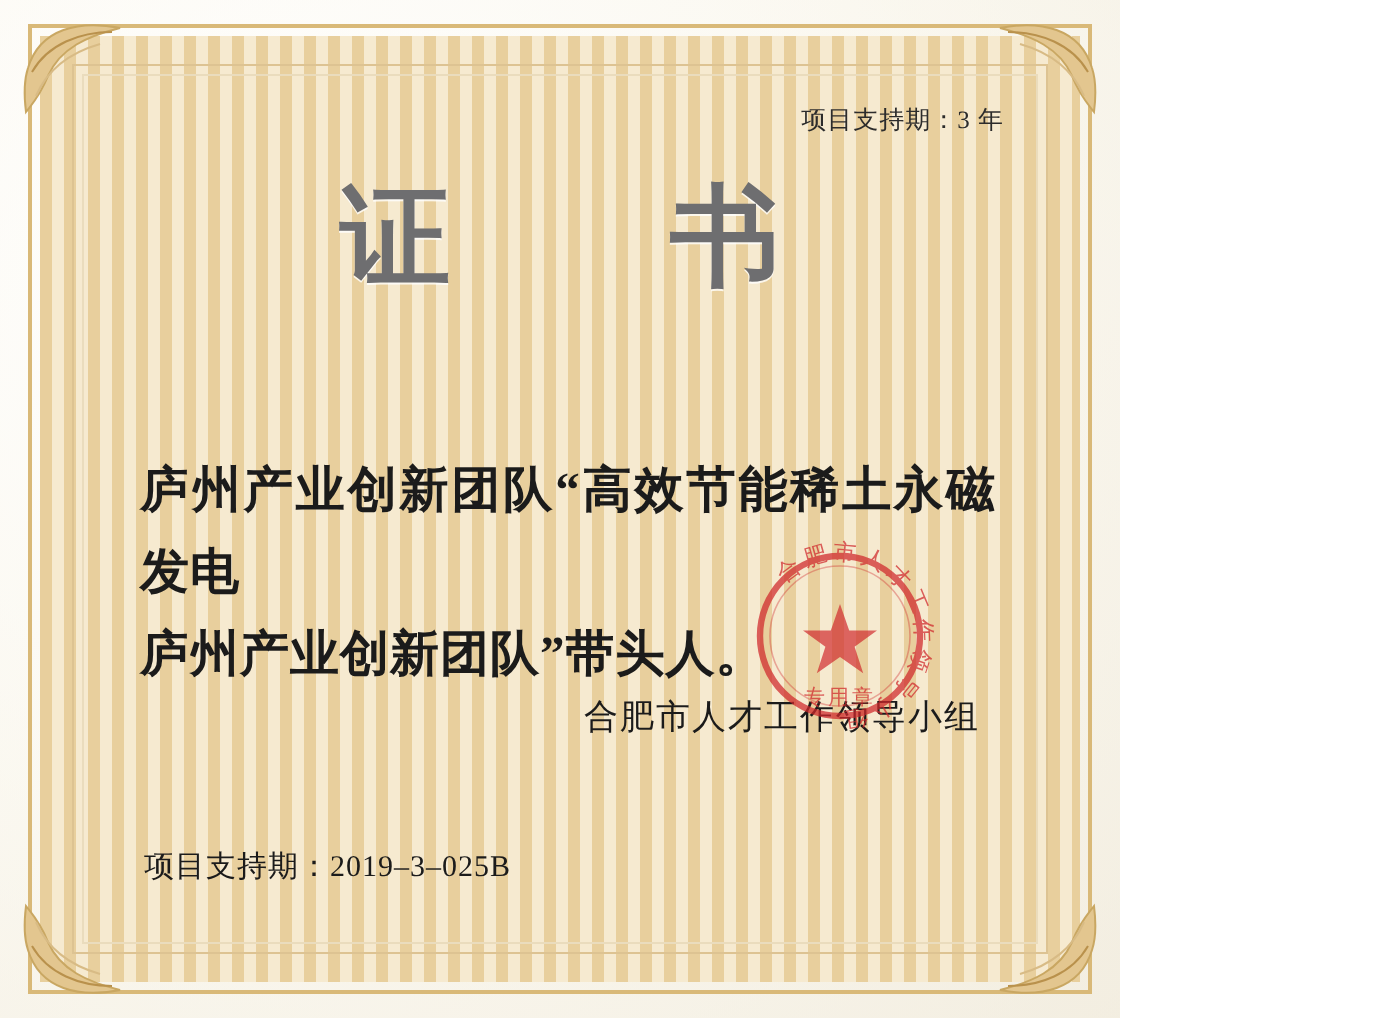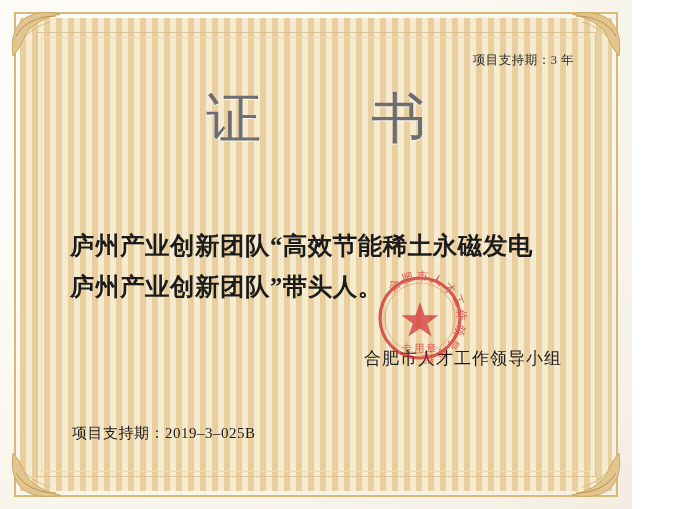--- a/index.html
+++ b/index.html
@@ -9,21 +9,21 @@
   }
   body {
     width: 700px;
     height: 509px;
     font-family: "Liberation Serif", "DejaVu Serif", serif;
     overflow: hidden;
   }
 
   #certificate {
     position: relative;
-    width: 632px;
+    width: 560px;
     height: 509px;
     background: #fdfcf7;
     box-sizing: border-box;
   }
 
   
   .paper-texture {
     position: absolute;
     inset: 0;
     background:
@@ -130,21 +130,21 @@
     font-family: "Liberation Serif", "DejaVu Serif", serif;
   }
 
   .title {
     position: absolute;
     left: 0;
     right: 0;
     top: 38px;
     text-align: center;
     font-size: 55px;
-    font-weight: normal;
+    font-weight: bold;
     color: #6e6e70;
     letter-spacing: 48px;
     text-indent: 48px;
     font-family: "Liberation Serif", "DejaVu Serif", serif;
     text-shadow: 0 1px 0 rgba(255,255,255,0.8);
   }
 
   .body-text {
     position: absolute;
     left: 18px;

